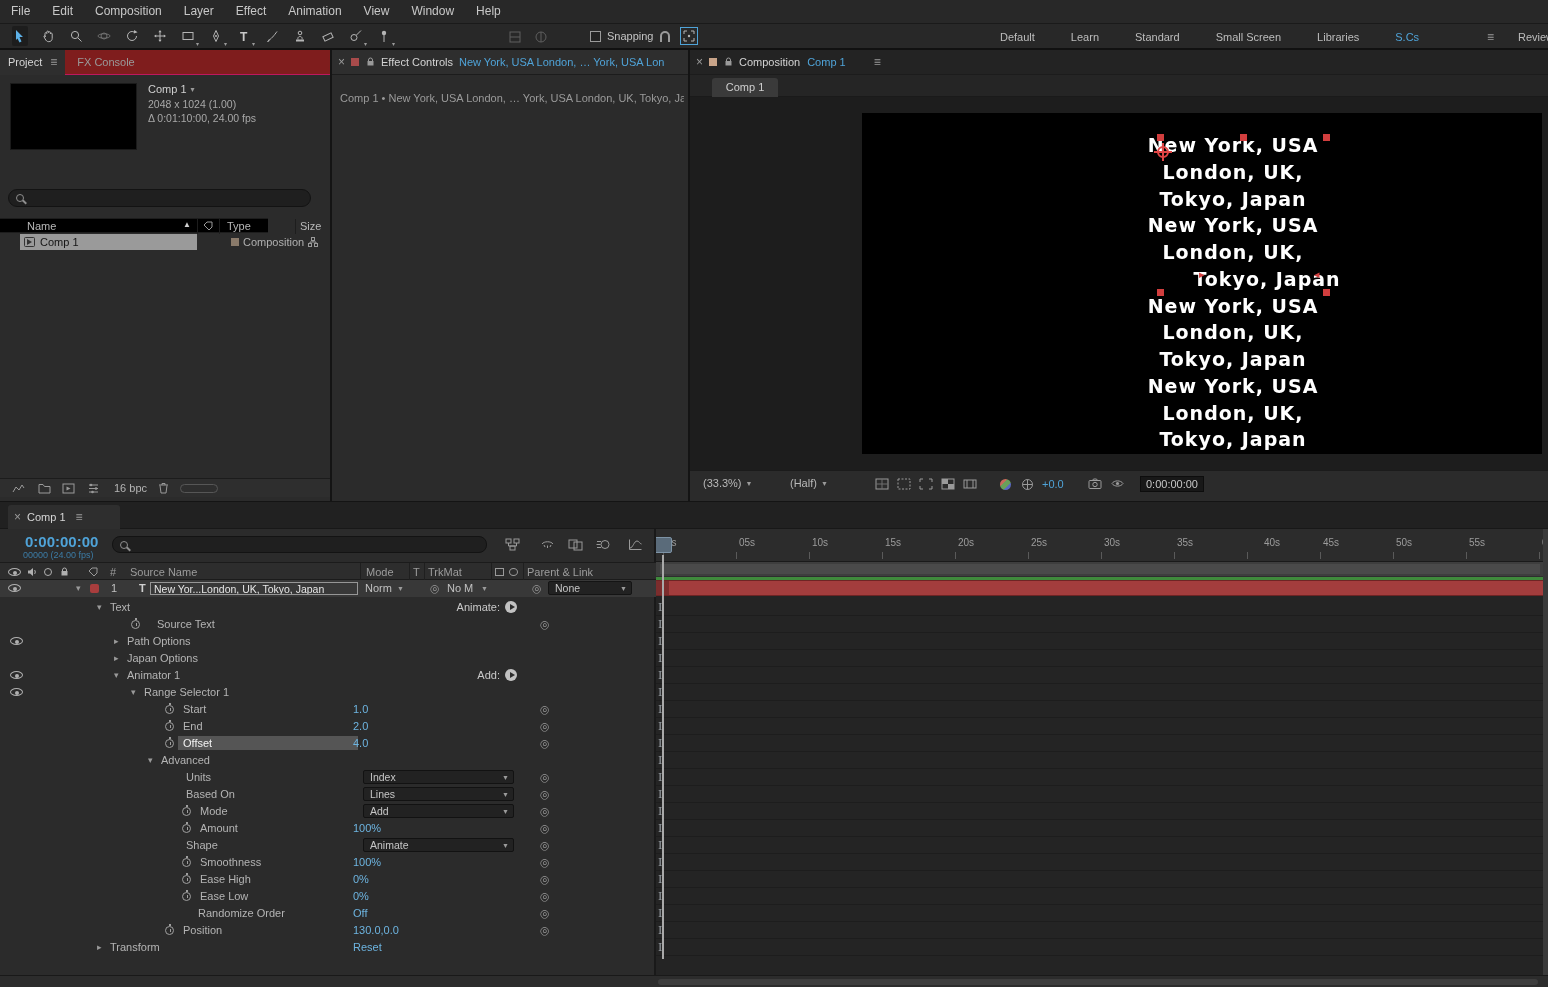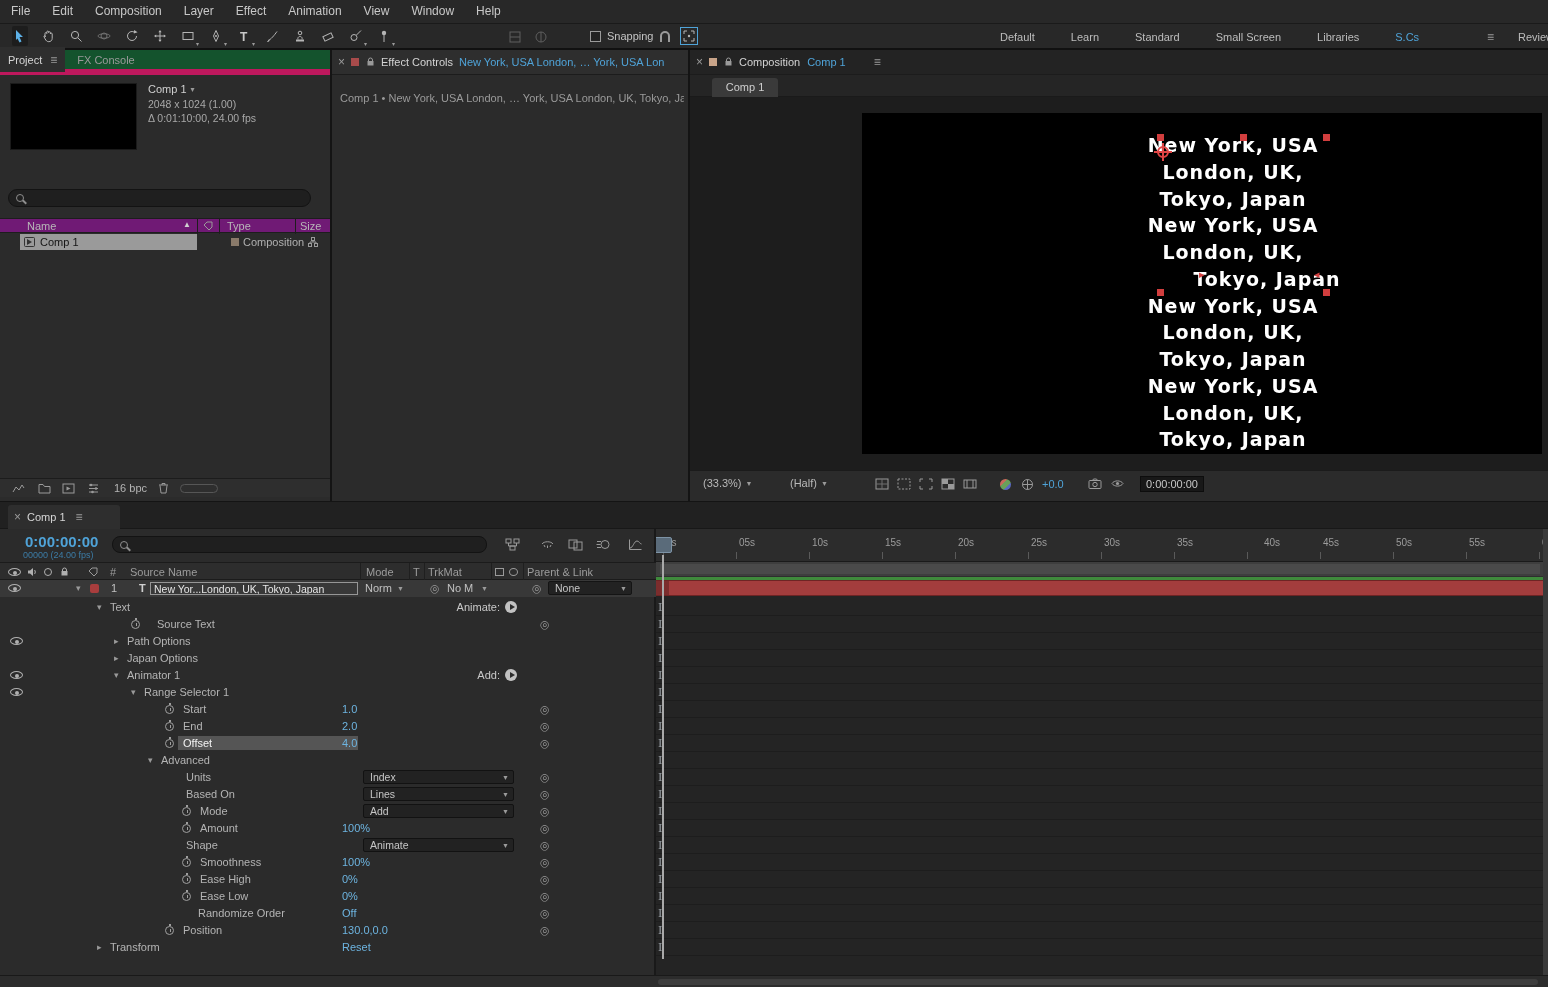--- a/index.html
+++ b/index.html
@@ -41,21 +41,21 @@
   .grp-sq{display:inline-block;width:8px;height:8px;margin-right:7px}
   .blue{color:#4fa3d8}
   .dimtxt{color:#9a9a9a}
   .viewer-tab{position:absolute;background:#3a3a3a;border-radius:3px 3px 0 0;color:#cfcfcf;text-align:center;line-height:19px}
   
   .prop-row{position:absolute;left:0;width:654px;height:17px}
   .sel-box{position:absolute;left:178px;top:1px;width:180px;height:14px;background:#555}
   .prop-label{position:absolute;top:2px;color:#b4b4b4;white-space:nowrap}
   .prop-label-sel{color:#f2f2f2}
   .twirl{position:absolute;top:3px;font-size:9px;color:#9a9a9a}
-  .prop-value{position:absolute;left:342px;top:2px;color:#6db4e0}
+  .prop-value{position:absolute;left:353px;top:2px;color:#6db4e0}
   .prop-dd{position:absolute;left:363px;top:1px;width:151px;height:14px;background:#222;border:1px solid #121212;border-radius:2px}
   .dd-text{position:absolute;left:6px;top:0;color:#c6c6c6;font-size:10.5px;line-height:13px}
   .dd-ar{position:absolute;right:4px;top:3px;font-size:7px;color:#9b9b9b}
   .i-link{position:absolute;left:540px;top:2px;color:#9a9a9a;font-size:11px}
   .row-right-label{position:absolute;left:400px;width:100px;top:2px;text-align:right;color:#c8c8c8}
   .prop-row .play-c{left:505px;top:2px}
   .t-row{position:absolute;left:0;width:892px;height:17px;border-bottom:1px solid #1d1d1d}
   .ibeam{position:absolute;left:2px;top:2px;font-family:"DejaVu Serif",serif;font-size:11px;color:#9aa0a6}
   .ruler-label{position:absolute;top:8px;font-size:10px;color:#9c9c9c;white-space:nowrap}
   .ruler-tick{position:absolute;top:23px;width:1px;height:7px;background:#5a5a5a}
@@ -201,42 +201,42 @@
       <div class="ws-item">Standard</div>
       <div class="ws-item">Small Screen</div>
       <div class="ws-item">Libraries</div>
       <div class="ws-item ws-active">S.Cs</div>
     </div>
   <span class="abs menu-ico" style="left:1487px;top:6px">≡</span>
   <span class="abs ws-item" style="left:1518px;top:7px">Review</span>
 </div>
 
 <div class="panel" style="left:0;top:50px;width:330px;height:451px">
-  <div class="tabstrip" style="background:#14532d;border-bottom:6px solid #be185d">
+  <div class="tabstrip" style="background:#7f1d1d;border-bottom:1px solid #be185d">
     <div style="height:25px;background:#2e2e2e;display:flex;align-items:center;padding:0 8px">
       <span style="color:#d6d6d6">Project</span>
       <span class="menu-ico" style="margin-left:8px">≡</span>
     </div>
     <div style="padding:0 12px">
       <span class="dimtxt">FX Console</span>
     </div>
   </div>
   <div class="abs" style="left:10px;top:33px;width:127px;height:67px;background:#000;border:1px solid #1a1a1a"></div>
   <div class="abs" style="left:148px;top:33px">
     <div style="display:flex;align-items:center;gap:4px">
       <span style="color:#d0d0d0">Comp 1</span>
       <span style="font-size:8px;color:#9a9a9a">▾</span>
     </div>
     <div style="margin-top:3px;color:#a8a8a8;font-size:10.5px">2048 x 1024 (1.00)</div>
     <div style="margin-top:2px;color:#a8a8a8;font-size:10.5px">Δ 0:01:10:00, 24.00 fps</div>
   </div>
   <div class="abs" style="left:8px;top:139px;width:303px;height:18px;background:#1f1f1f;border:1px solid #131313;border-radius:9px">
     <span class="i-search" style="left:7px;top:4px"></span>
   </div>
-  <div class="abs" style="left:0;top:168px;width:330px;height:15px;background:#701a75;border-top:1px solid #1d1d1d;border-bottom:1px solid #1d1d1d">
+  <div class="abs" style="left:0;top:168px;width:268px;height:15px;background:#000000;border-top:1px solid #1d1d1d;border-bottom:1px solid #1d1d1d">
     <span class="abs" style="left:27px;top:1px">Name</span>
     <span class="abs" style="left:183px;top:1px;color:#d0d0d0;font-size:8px">▲</span>
     <span class="abs" style="left:203px;top:2px">
         <svg width="10" height="10" viewBox="0 0 10 10">
           <path d="M1 4 L4 1 H9 V6 L6 9 Z" fill="none" stroke="#9a9a9a"></path>
         </svg>
       </span>
     <span class="abs" style="left:227px;top:1px">Type</span>
     <span class="abs" style="left:300px;top:1px">Size</span>
     <span class="abs" style="left:197px;top:0;width:1px;height:15px;background:#1d1d1d"></span>

